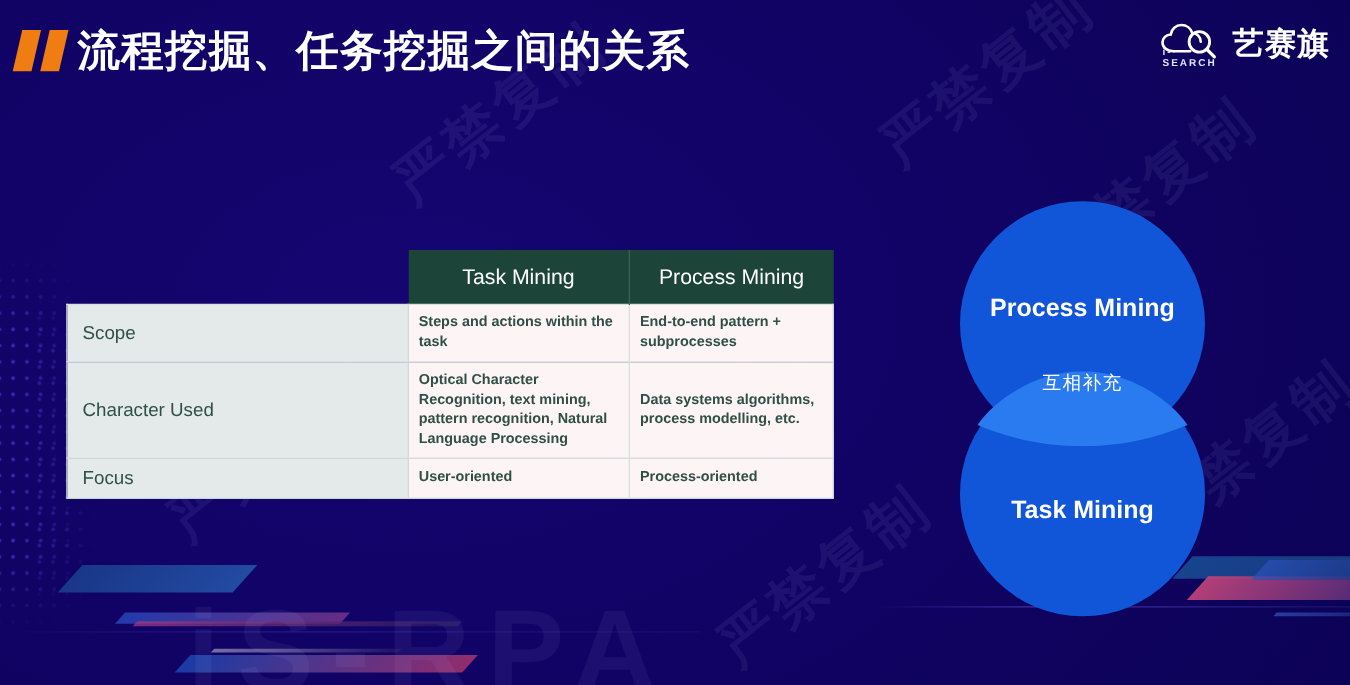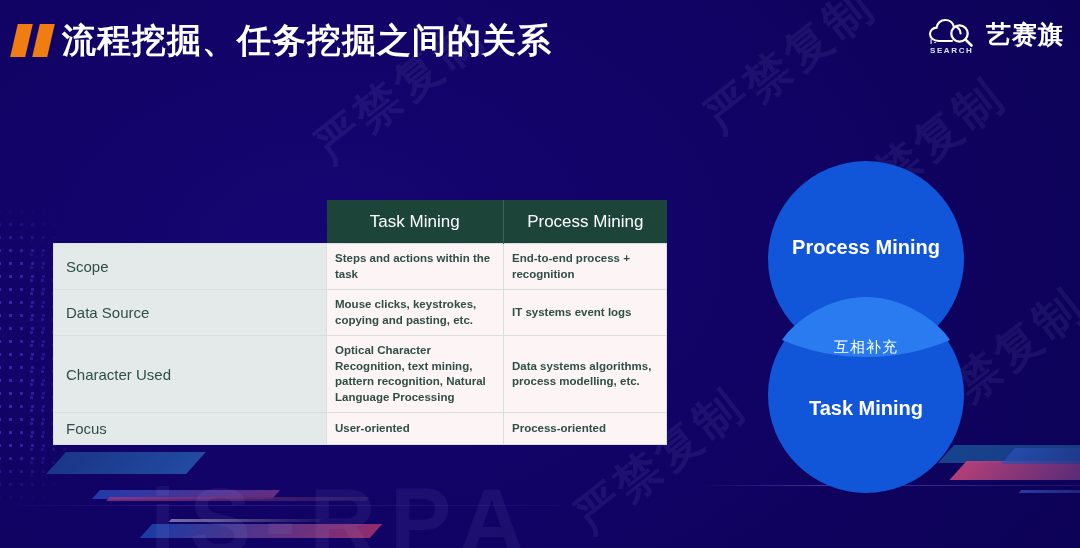--- a/index.html
+++ b/index.html
@@ -237,21 +237,21 @@
   .venn-bottom .venn-label { margin-top: 26px; }
 
   .venn-lens {
     position: absolute;
     left: 5px;
     top: 136px;
     width: 196px;
     height: 60px;
     z-index: 2;
     display: flex;
-    align-items: flex-end;
+    align-items: flex-start;
     justify-content: center;
   }
   .venn-lens svg { position: absolute; left: 0; top: 0; }
   .venn-lens span {
     position: relative;
     z-index: 2;
     color: #ffffff;
     font-size: 15px;
     letter-spacing: 1px;
   }
@@ -322,26 +322,21 @@
         <tr>
           <th class="blank"></th>
           <th>Task Mining</th>
           <th>Process Mining</th>
         </tr>
       </thead>
       <tbody>
         <tr>
           <td class="label">Scope</td>
           <td class="val">Steps and actions within the task</td>
-          <td class="val">End-to-end process + recognition</td>
-        </tr>
-        <tr>
-          <td class="label">Data Source</td>
-          <td class="val">Mouse clicks, keystrokes, copying and pasting, etc.</td>
-          <td class="val">IT systems event logs</td>
+          <td class="val">End-to-end pattern + subprocesses</td>
         </tr>
         <tr>
           <td class="label">Character Used</td>
           <td class="val">Optical Character Recognition, text mining, pattern recognition, Natural Language Processing</td>
           <td class="val">Data systems algorithms, process modelling, etc.</td>
         </tr>
         <tr>
           <td class="label">Focus</td>
           <td class="val">User-oriented</td>
           <td class="val">Process-oriented</td>

